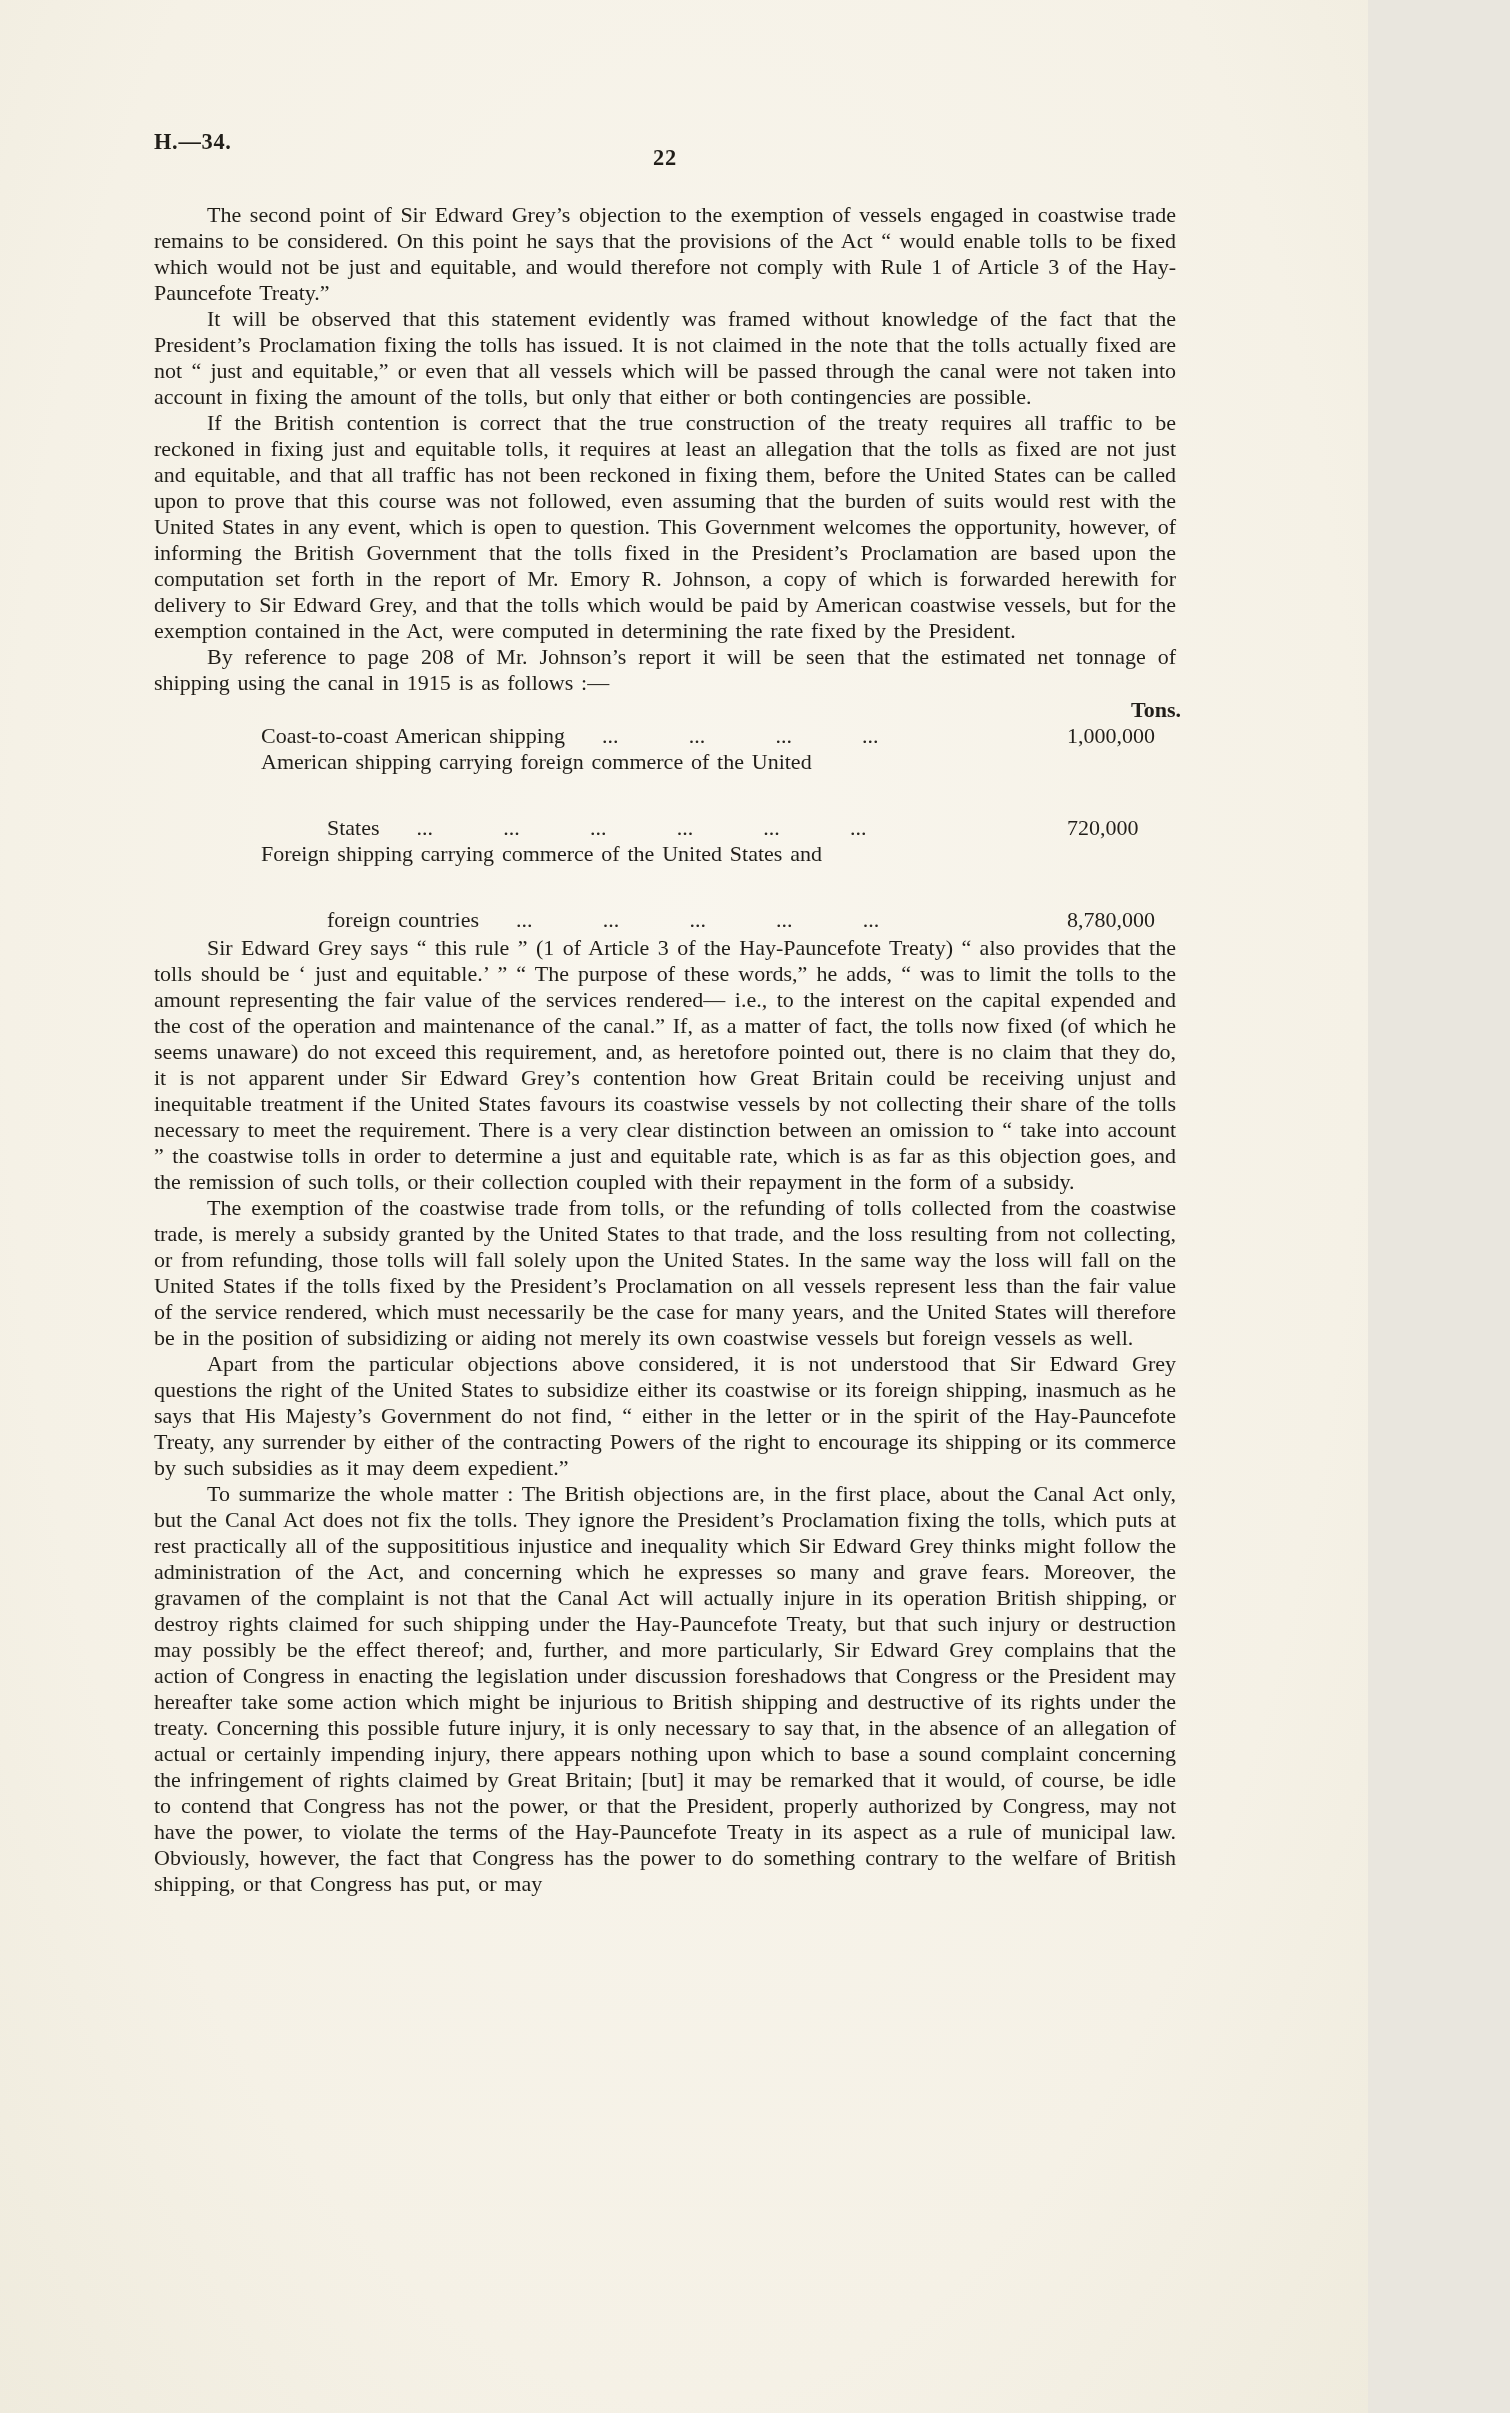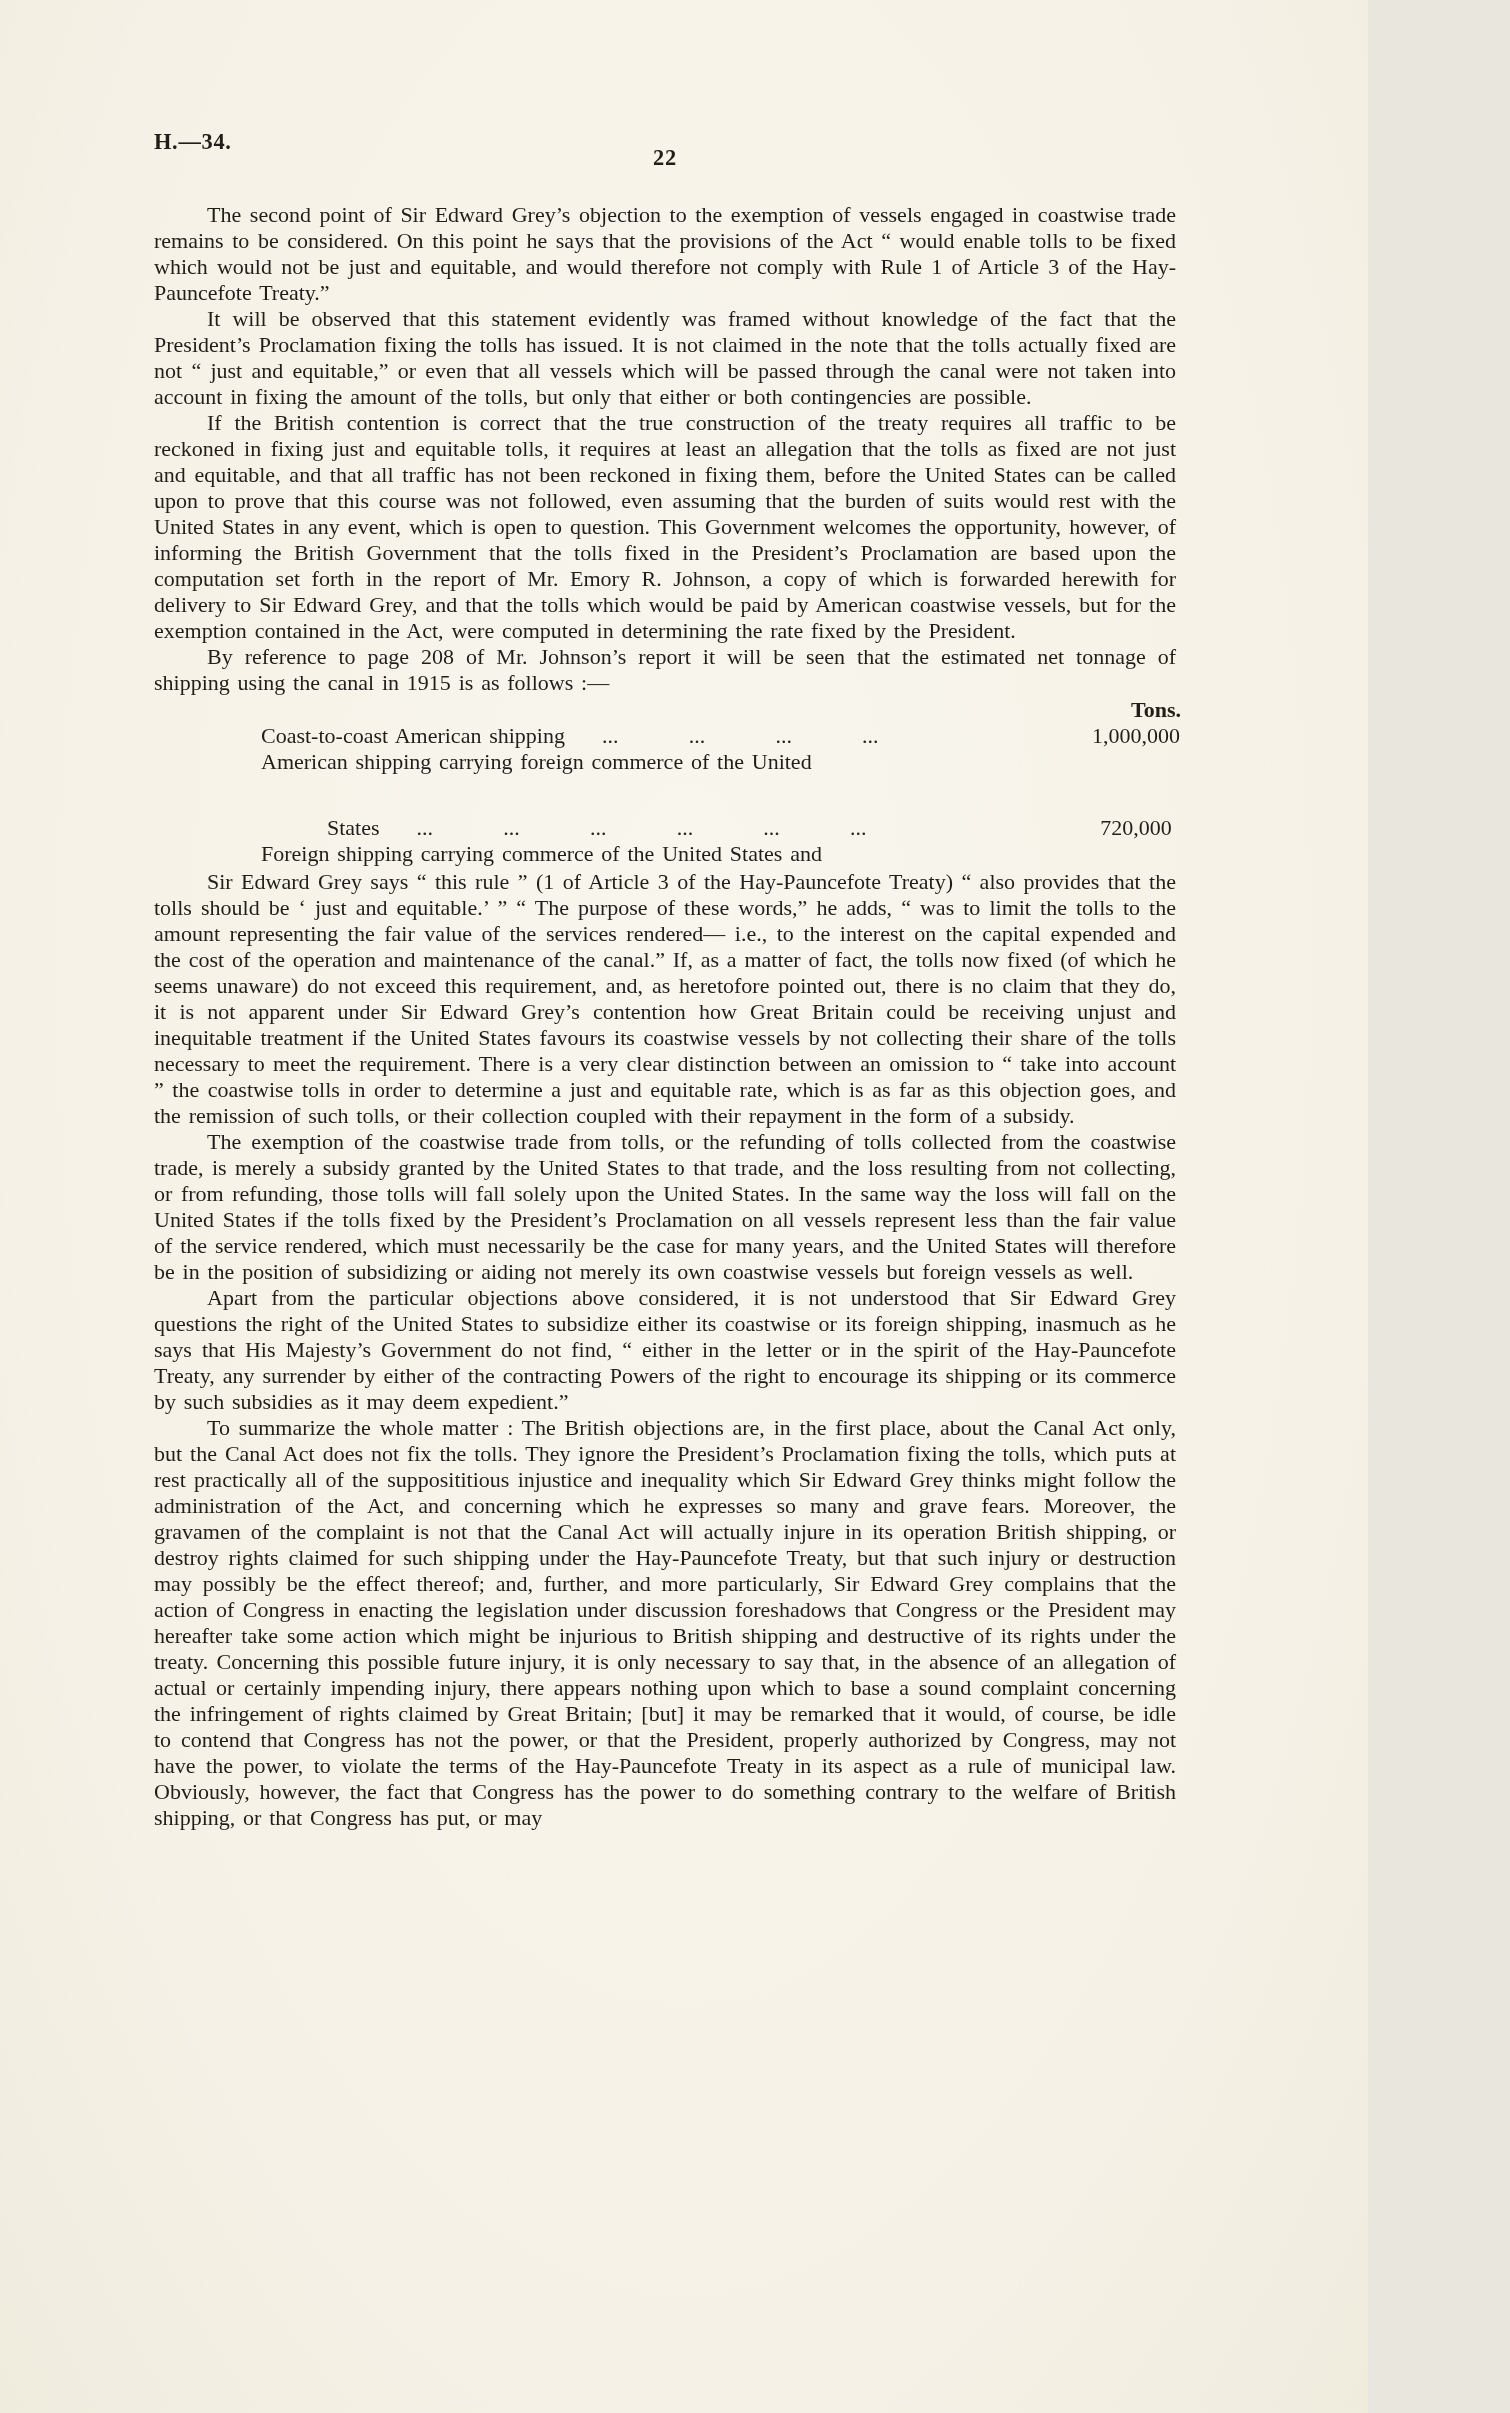--- a/index.html
+++ b/index.html
@@ -63,21 +63,21 @@
   .t-dots {
     flex: 1;
     min-width: 0;
     overflow: hidden;
     white-space: pre;
     padding-left: 37px;
     color: #2a2620;
   }
   .t-value {
     min-width: 138px;
-    text-align: center;
+    text-align: left;
     white-space: pre;
   }
 </style>
 </head>
 <body>
 
 <div class="page">
 
   <div class="header-row">
     <span class="doc-ref">H.—34.</span>
@@ -105,20 +105,25 @@
       </div>
       <div class="t-line ind2">
         <span class="t-label">States</span>
         <span class="t-dots">...         ...         ...         ...         ...         ...</span>
         <span class="t-value">720,000</span>
       </div>
 
       <div class="t-line ind1">
         <span class="t-label">Foreign shipping carrying commerce of the United States and</span>
       </div>
+      <div class="t-line ind2">
+        <span class="t-label">foreign countries</span>
+        <span class="t-dots">...         ...         ...         ...         ...</span>
+        <span class="t-value">8,780,000</span>
+      </div>
     </div>
 
     <p class="para">Sir Edward Grey says “ this rule ” (1 of Article 3 of the Hay-Pauncefote Treaty) “ also provides that the tolls should be ‘ just and equitable.’ ”  “ The purpose of these words,” he adds, “ was to limit the tolls to the amount representing the fair value of the services rendered— i.e., to the interest on the capital expended and the cost of the operation and maintenance of the canal.”  If, as a matter of fact, the tolls now fixed (of which he seems unaware) do not exceed this requirement, and, as heretofore pointed out, there is no claim that they do, it is not apparent under Sir Edward Grey’s contention how Great Britain could be receiving unjust and inequitable treatment if the United States favours its coastwise vessels by not collecting their share of the tolls necessary to meet the requirement.  There is a very clear distinction between an omission to “ take into account ” the coastwise tolls in order to determine a just and equitable rate, which is as far as this objection goes, and the remission of such tolls, or their collection coupled with their repayment in the form of a subsidy.</p>
     <p class="para">The exemption of the coastwise trade from tolls, or the refunding of tolls collected from the coastwise trade, is merely a subsidy granted by the United States to that trade, and the loss resulting from not collecting, or from refunding, those tolls will fall solely upon the United States.  In the same way the loss will fall on the United States if the tolls fixed by the President’s Proclamation on all vessels represent less than the fair value of the service rendered, which must necessarily be the case for many years, and the United States will therefore be in the position of subsidizing or aiding not merely its own coastwise vessels but foreign vessels as well.</p>
     <p class="para">Apart from the particular objections above considered, it is not understood that Sir Edward Grey questions the right of the United States to subsidize either its coastwise or its foreign shipping, inasmuch as he says that His Majesty’s Government do not find, “ either in the letter or in the spirit of the Hay-Pauncefote Treaty, any surrender by either of the contracting Powers of the right to encourage its shipping or its commerce by such subsidies as it may deem expedient.”</p>
     <p class="para">To summarize the whole matter :  The British objections are, in the first place, about the Canal Act only, but the Canal Act does not fix the tolls.  They ignore the President’s Proclamation fixing the tolls, which puts at rest practically all of the supposititious injustice and inequality which Sir Edward Grey thinks might follow the administration of the Act, and concerning which he expresses so many and grave fears.  Moreover, the gravamen of the complaint is not that the Canal Act will actually injure in its operation British shipping, or destroy rights claimed for such shipping under the Hay-Pauncefote Treaty, but that such injury or destruction may possibly be the effect thereof; and, further, and more particularly, Sir Edward Grey complains that the action of Congress in enacting the legislation under discussion foreshadows that Congress or the President may hereafter take some action which might be injurious to British shipping and destructive of its rights under the treaty.  Concerning this possible future injury, it is only necessary to say that, in the absence of an allegation of actual or certainly impending injury, there appears nothing upon which to base a sound complaint concerning the infringement of rights claimed by Great Britain; [but] it may be remarked that it would, of course, be idle to contend that Congress has not the power, or that the President, properly authorized by Congress, may not have the power, to violate the terms of the Hay-Pauncefote Treaty in its aspect as a rule of municipal law.  Obviously, however, the fact that Congress has the power to do something contrary to the welfare of British shipping, or that Congress has put, or may</p>
 
   </div>
 
 </div>

